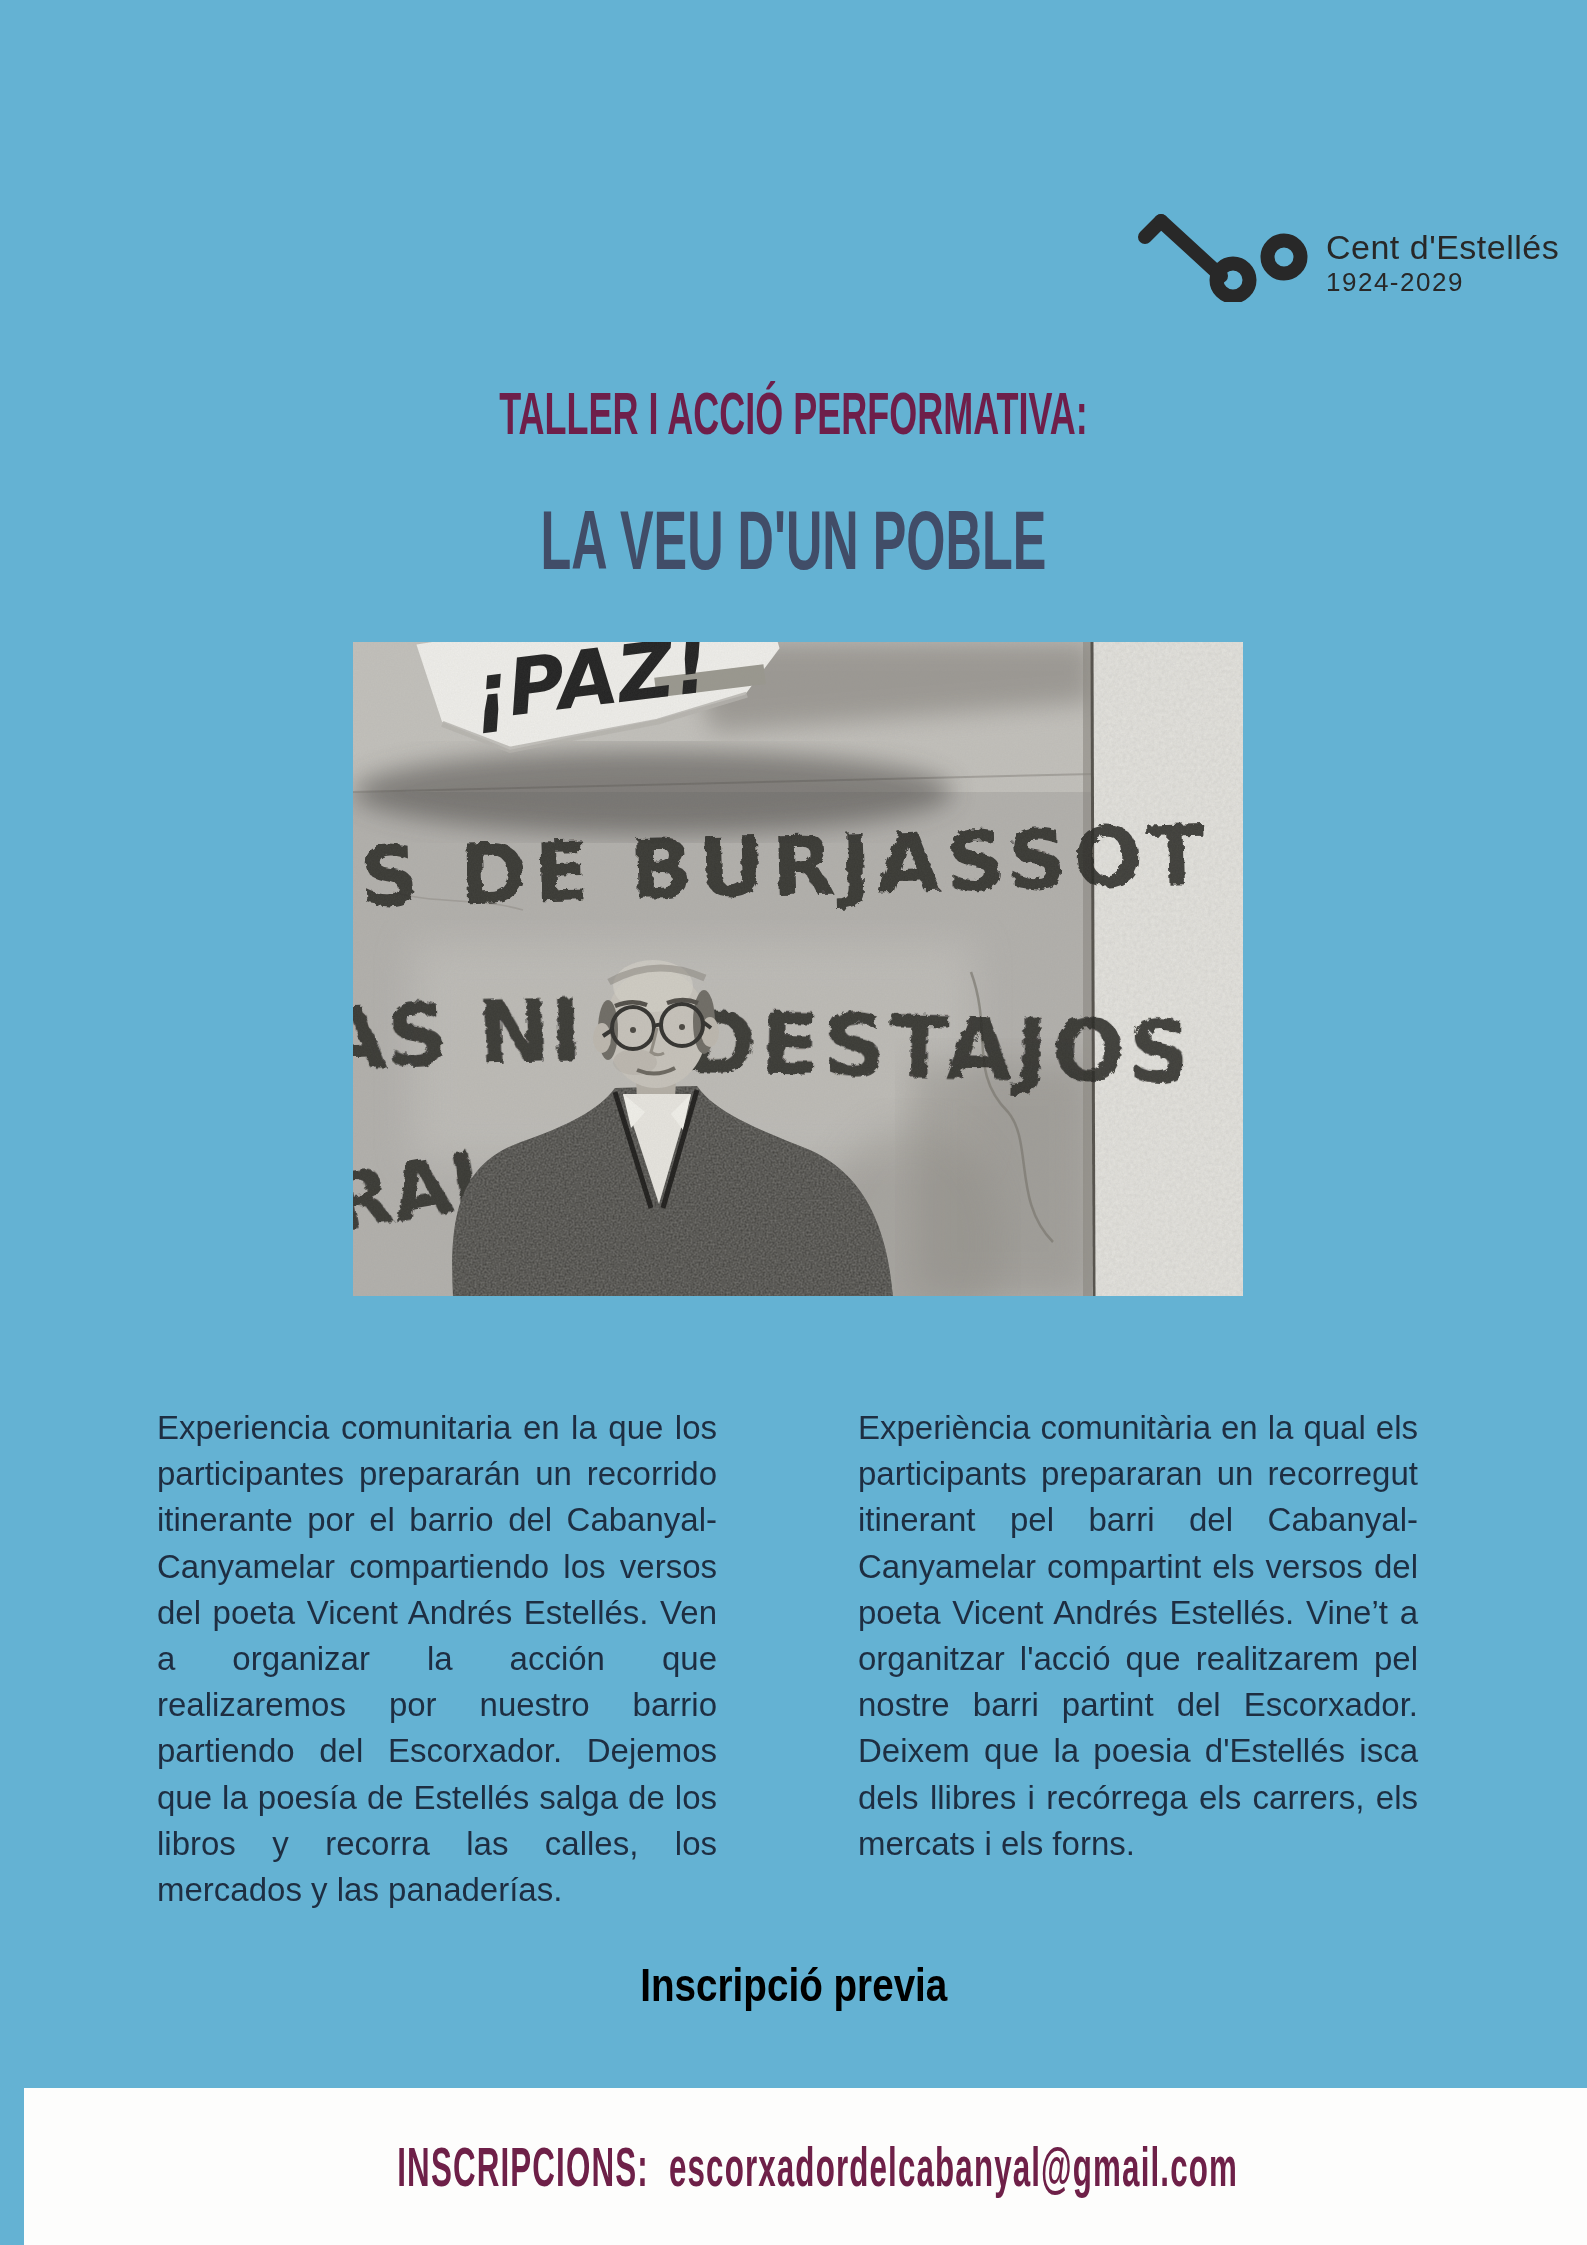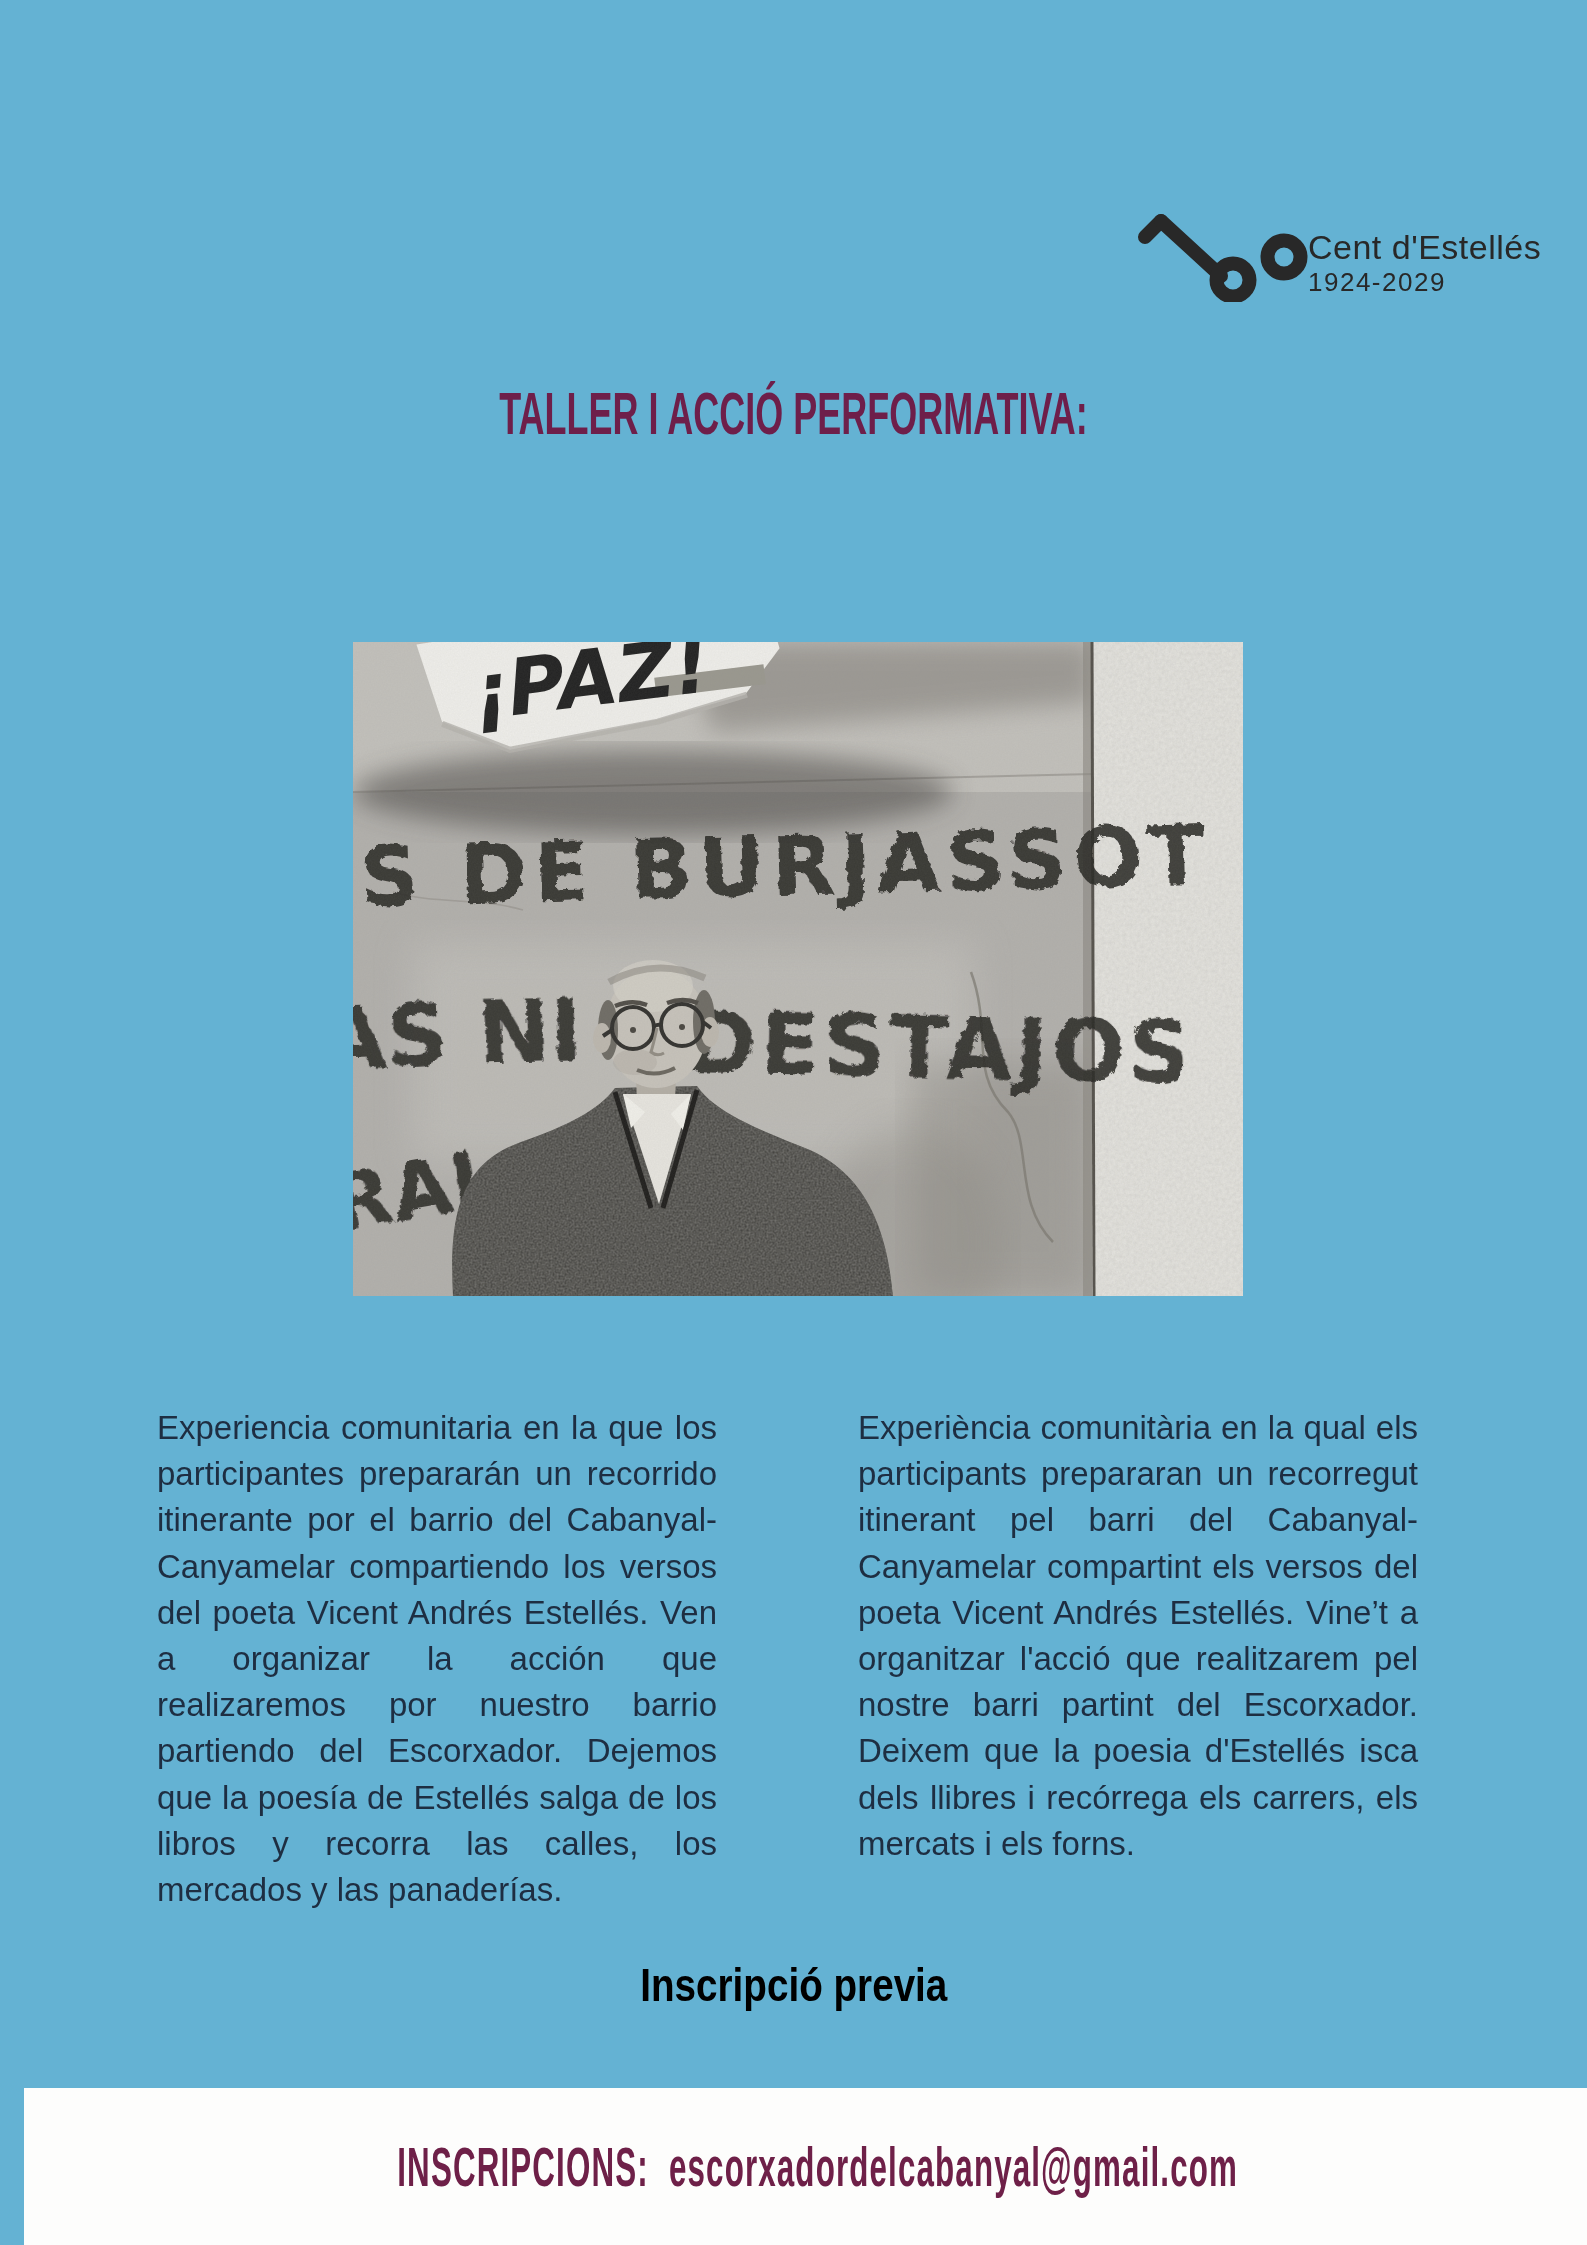--- a/index.html
+++ b/index.html
@@ -12,21 +12,21 @@
   .slot{position:absolute;top:0;height:100%;display:flex;align-items:center;}
   .cond{display:inline-block;transform:scaleX(.56);transform-origin:left center;white-space:nowrap;
         font-weight:700;font-size:64px;color:#6e2048;letter-spacing:2px;line-height:1.18;}
   .pill{background:#faeef5;padding:4px 30px;}
   
   .title-line{position:absolute;left:0;width:100%;text-align:center;line-height:1;}
   .cond-c{display:inline-block;transform:scaleX(.60);transform-origin:center;white-space:nowrap;font-weight:700;}
   #title1{top:384px;font-size:60px;color:#6e1f4a;text-decoration:underline;}
   #title2{top:498px;font-size:84px;color:#414d68;}
   
-  .logo{position:absolute;left:1133px;top:210px;display:flex;align-items:flex-start;color:#282828;}
+  .logo{position:absolute;left:1133px;top:210px;display:flex;align-items:flex-start;gap:18px;color:#282828;}
   .logo-text{margin-top:20px;line-height:1.05;}
   .logo-name{font-size:34px;letter-spacing:.5px;}
   .logo-years{font-size:26px;letter-spacing:1.5px;margin-top:3px;}
   
   .photo{position:absolute;left:353px;top:642px;width:890px;height:654px;}
   .photo svg{display:block;width:100%;height:100%;}
   
   .col{position:absolute;top:1372px;width:560px;color:#1e2e42;font-size:33px;line-height:1.4;
        text-align:justify;}
   #colL{left:157px;} #colR{left:858px;}
@@ -58,20 +58,23 @@
       </svg>
     </span>
     <span class="logo-text">
       <div class="logo-name">Cent d'Estellés</div>
       <div class="logo-years">1924-2029</div>
     </span>
   </div>
 
   <div class="title-line" id="title1">
     <span class="cond-c">TALLER I ACCIÓ PERFORMATIVA:</span>
+  </div>
+  <div class="title-line" id="title2">
+    <span class="cond-c">LA VEU D'UN POBLE</span>
   </div>
 
   <div class="photo">
     <svg viewBox="0 0 890 654">
       <defs>
         <filter id="grain">
             <feTurbulence type="fractalNoise" baseFrequency="0.7" numOctaves="2" stitchTiles="stitch"></feTurbulence>
           <feColorMatrix type="matrix" values="0 0 0 0 0.28 0 0 0 0 0.28 0 0 0 0 0.26 0 0 0 0.22 0"></feColorMatrix>
           </filter>
         <filter id="stucco">

